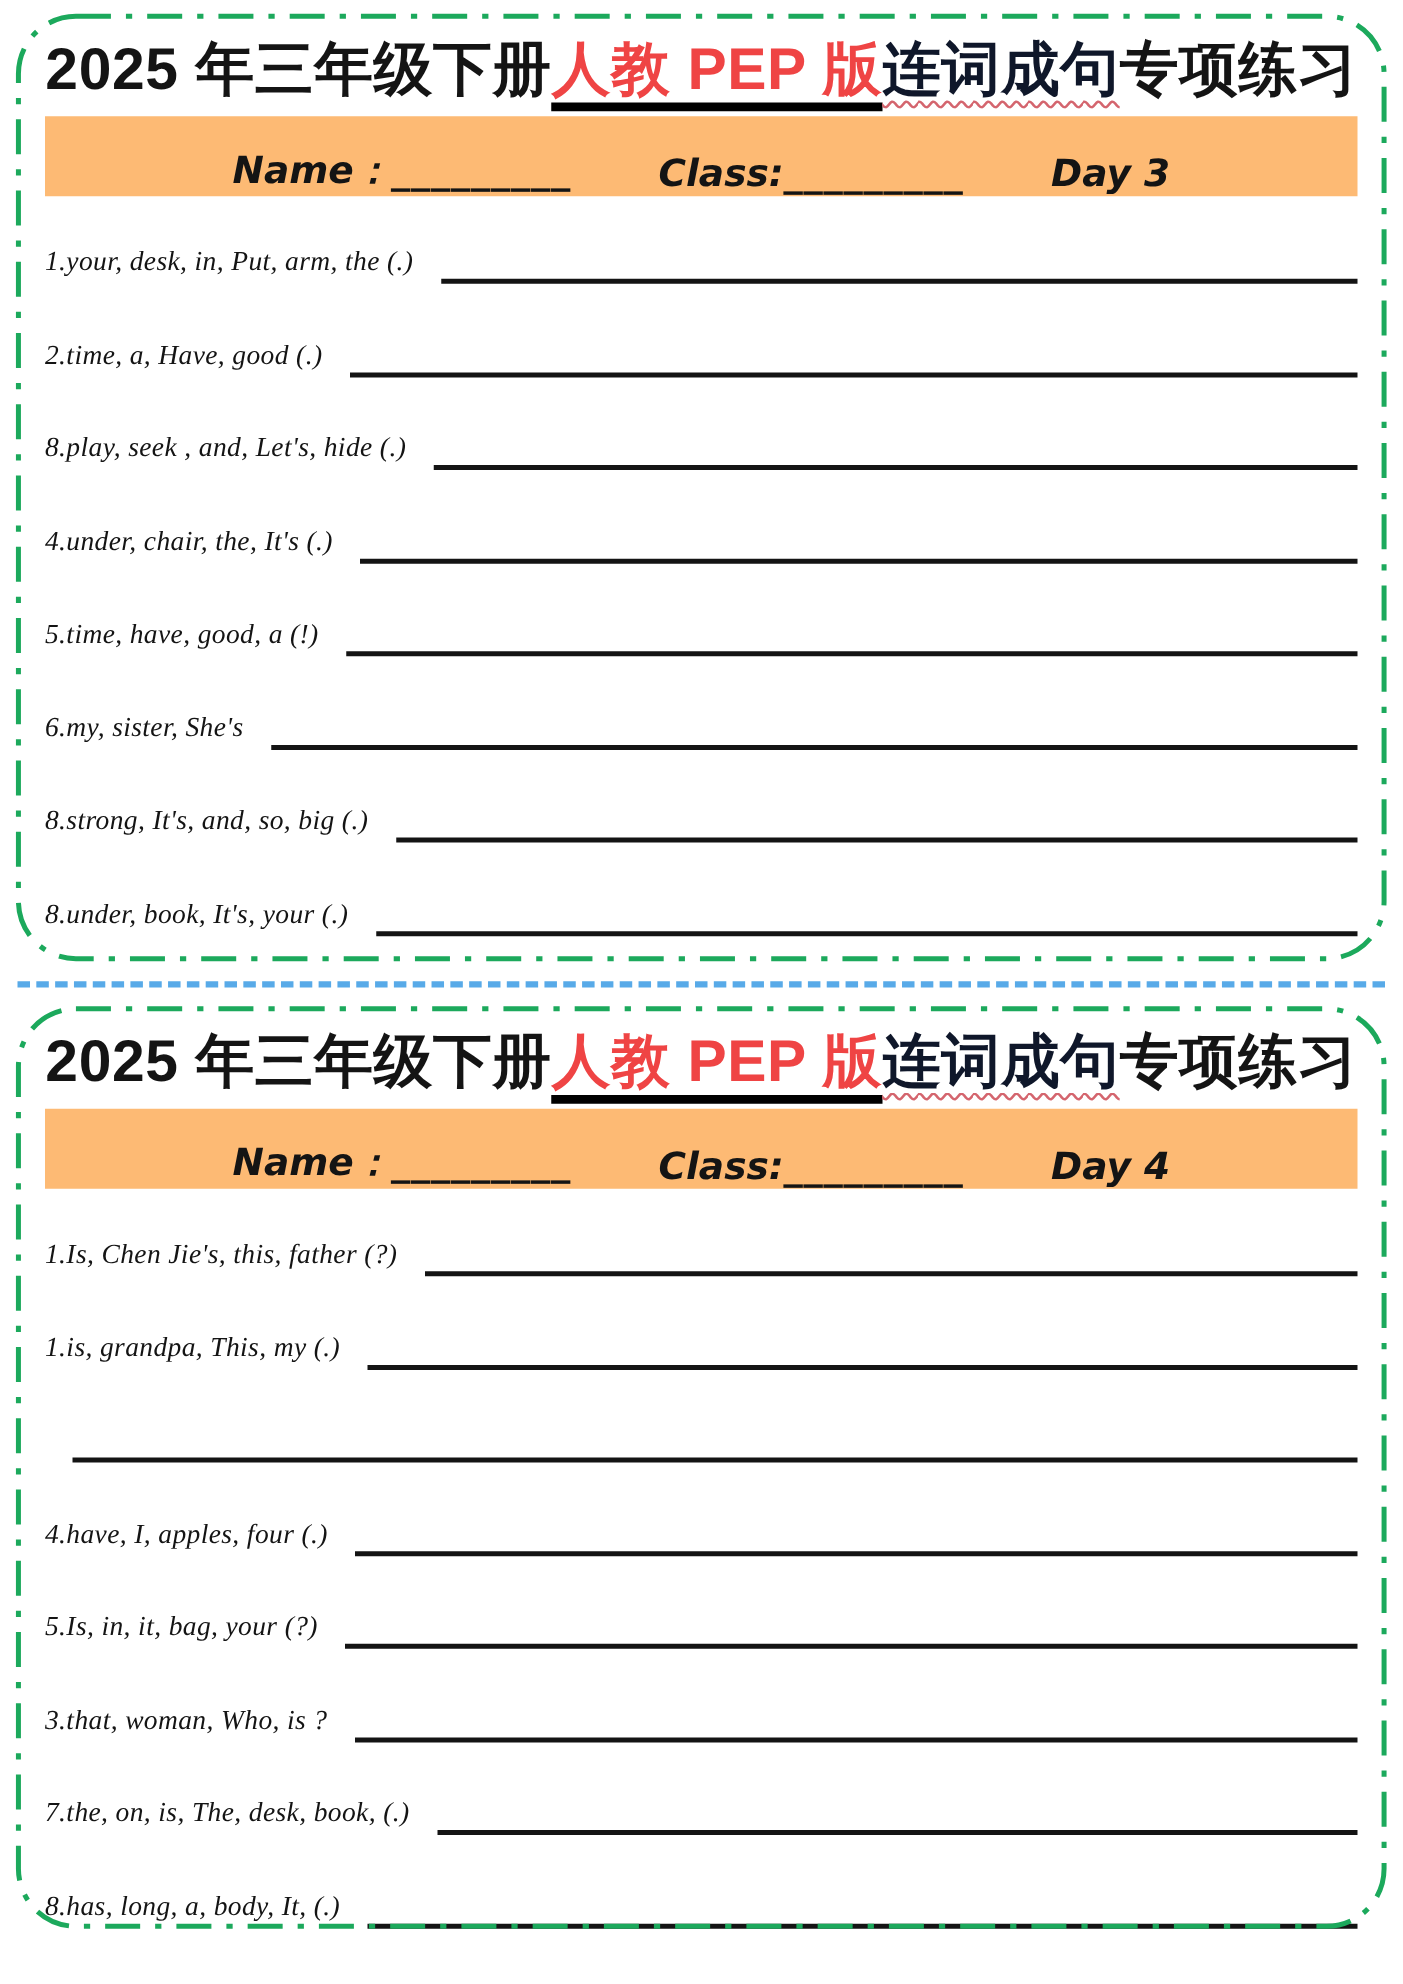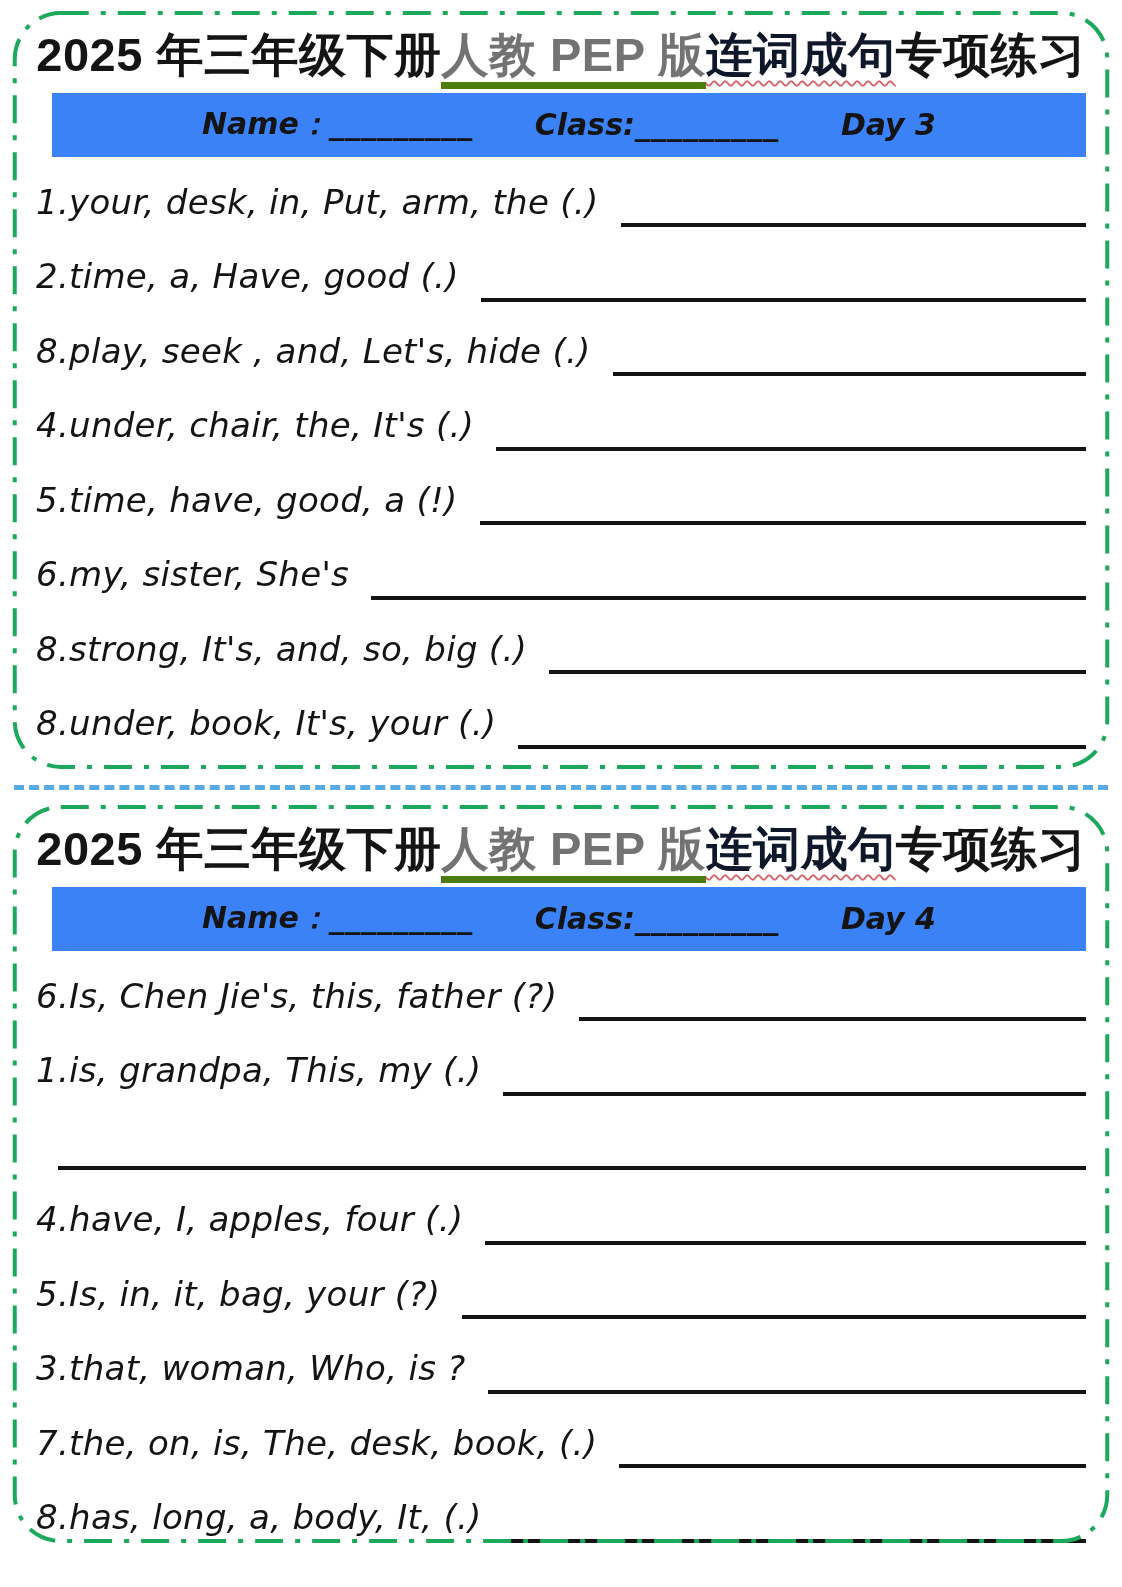--- a/index.html
+++ b/index.html
@@ -28,58 +28,58 @@
   .title {
     text-align:center;
     font-family:"Liberation Sans", sans-serif;
     font-weight:900;
     font-size:47px;
     line-height:1.25;
     white-space:nowrap;
     letter-spacing:0.5px;
   }
   .seg-green {
-    color:#737373;
-    border-bottom:7px solid #4d7c0f;
+    color:#ef4444;
+    border-bottom:7px solid #000000;
     padding-bottom:1px;
   }
   .seg-red {
     color:#0f172a;
     text-decoration-line:underline;
     text-decoration-style:wavy;
     text-decoration-color:#d4656e;
     text-decoration-thickness:2px;
     text-underline-offset:9px;
   }
 
   .header-bar {
     margin-top:8px;
     height:64px;
-    background:#3b82f6;
+    background:#fdba74;
     display:flex;
-    align-items:center;
+    align-items:flex-end;
     justify-content:space-between;
     padding:0 150px;
     font-size:30px;
     font-style:italic;
     font-weight:600;
     white-space:nowrap;
-    margin-left:16px;
   }
   .blank { letter-spacing:1px; }
 
   .rows { margin-top:6px; }
   .row { display:flex; align-items:flex-end; height:74.5px; }
   .clue {
-    font-size:34px;
+    font-size:22px;
     font-style:italic;
     line-height:1.1;
     padding-bottom:16px;
     white-space:nowrap;
     letter-spacing:0.3px;
+    font-family:Liberation Serif, serif;
   }
   .answer-line {
     flex:1;
     min-width:100px;
     margin-left:22px;
     margin-bottom:10px;
     border-bottom:4px solid #141414;
     height:0;
   }
 
@@ -157,21 +157,21 @@
     </div>
 
     <div class="header-bar">
       <span><span>Name：</span><span class="blank">_________</span></span>
       <span><span>Class:</span><span class="blank">_________</span></span>
       <span>Day 4</span>
     </div>
 
     <div class="rows">
       <div class="row">
-          <span class="clue">6.Is, Chen Jie's, this, father (?)</span>
+          <span class="clue">1.Is, Chen Jie's, this, father (?)</span>
           <div class="answer-line"></div>
         </div>
       <div class="row">
           <span class="clue">1.is, grandpa, This, my (.)</span>
           <div class="answer-line"></div>
         </div>
       <div class="row">
           <div class="answer-line"></div>
         </div>
       <div class="row">

